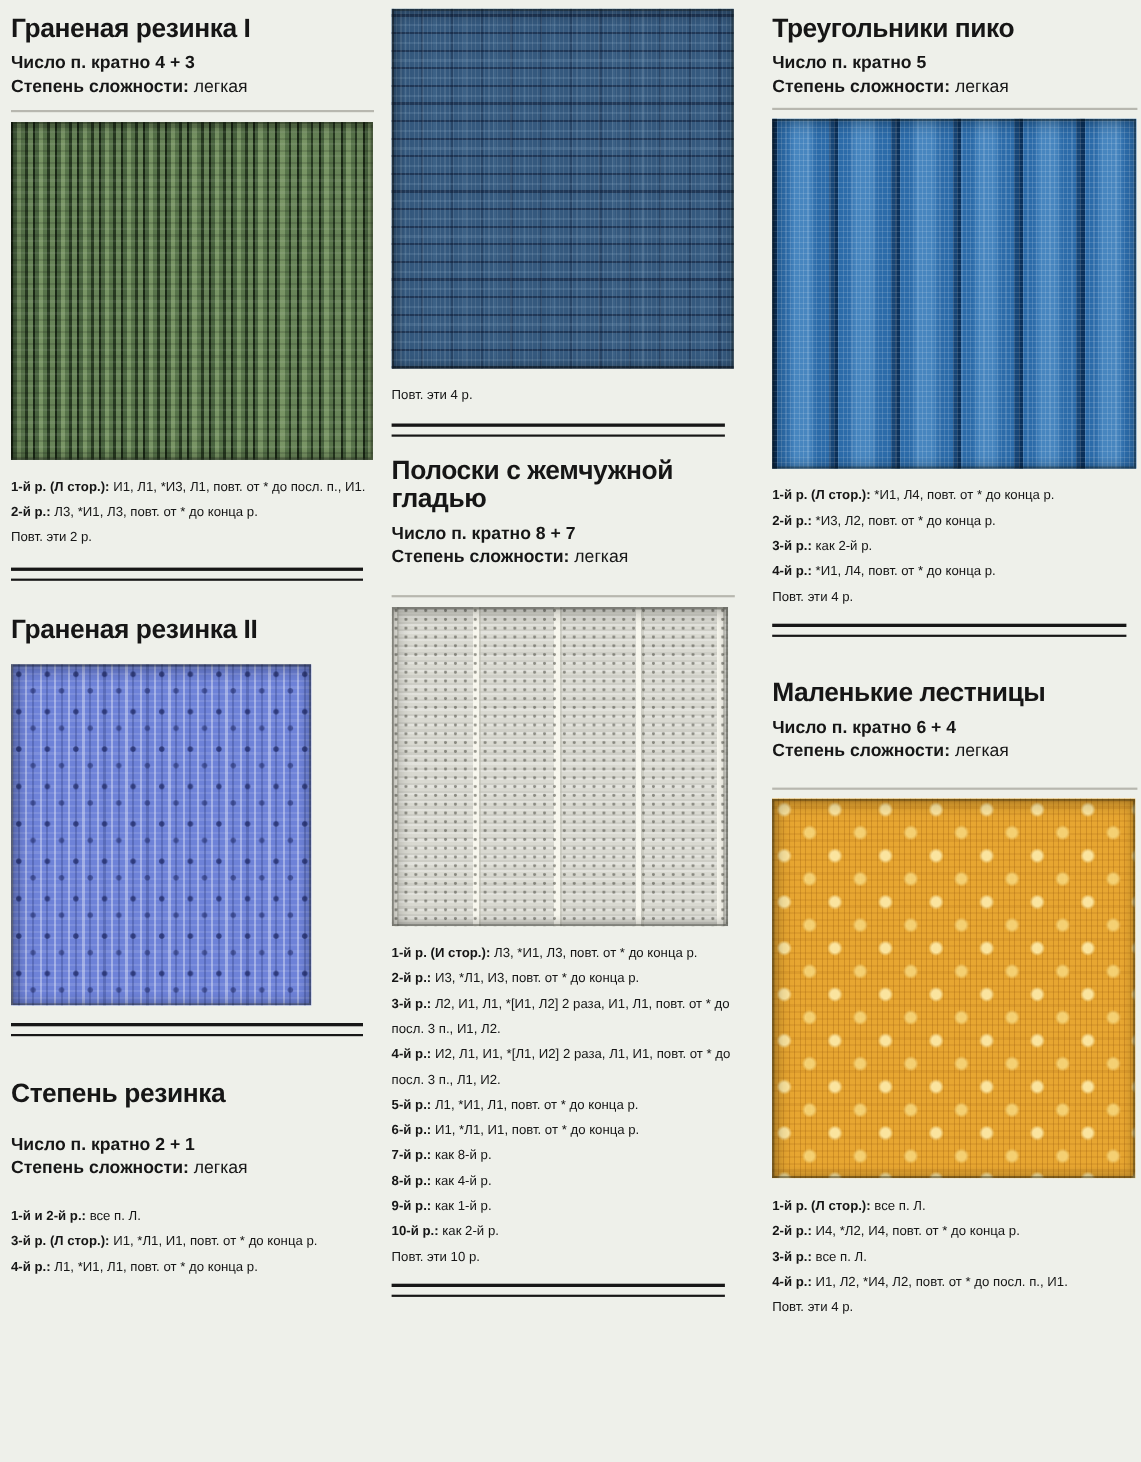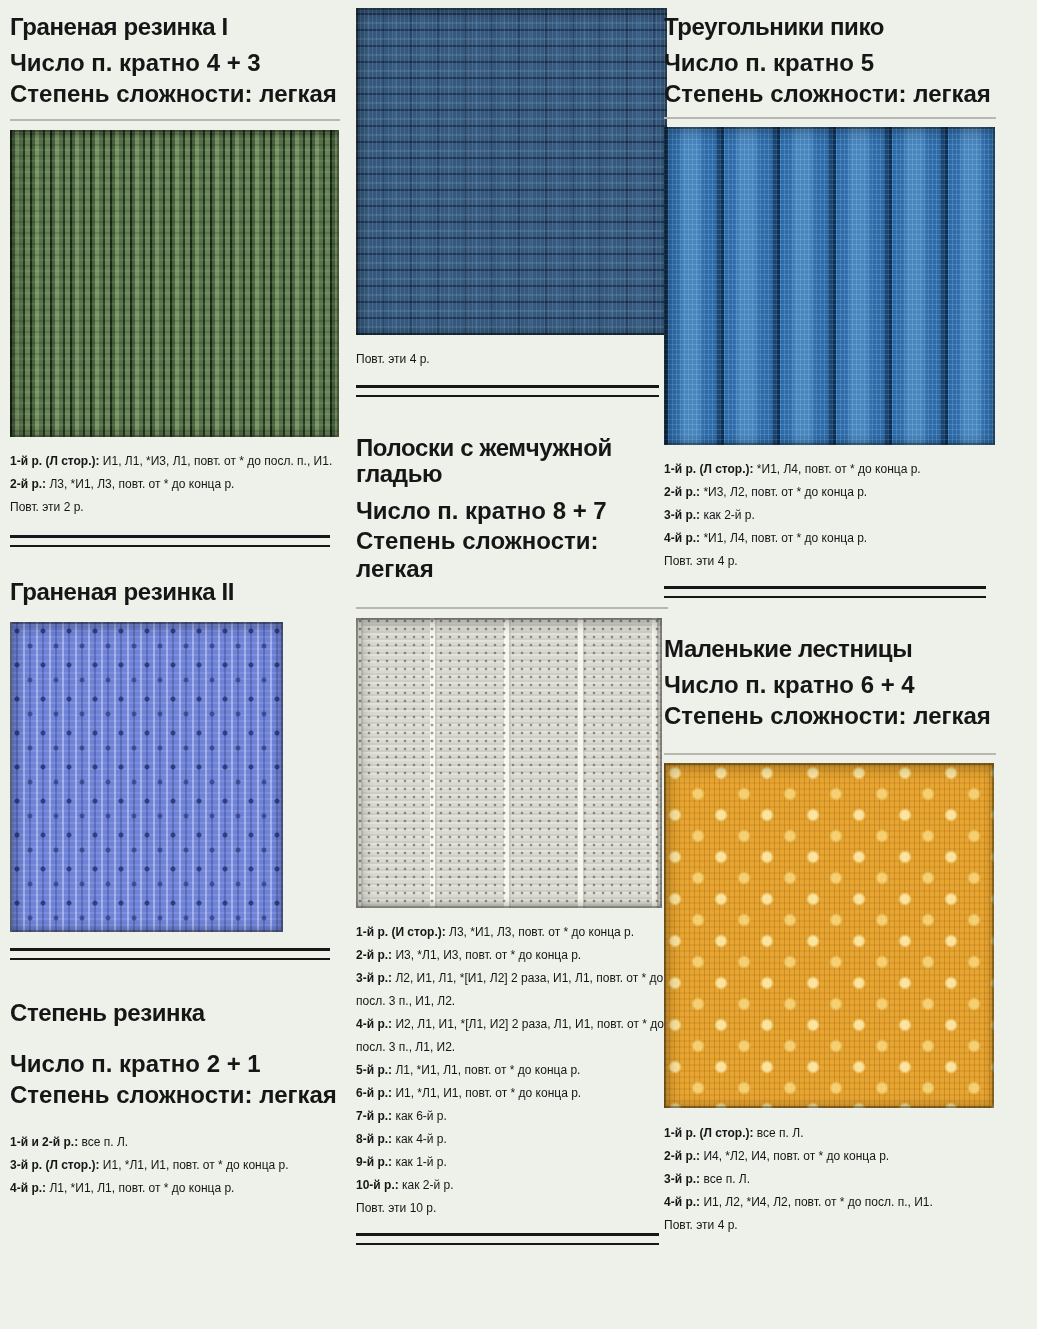--- a/index.html
+++ b/index.html
@@ -6,26 +6,26 @@
   body{
     width:1037px;height:1329px;position:relative;
     background:#eef0ea;
     font-family:"Liberation Sans", sans-serif;
     color:#161616;
     overflow:hidden;
   }
   .col{position:absolute;top:0;}
   #col1{left:10px;width:330px;padding-top:14px;}
   #col2{left:356px;width:312px;padding-top:8px;}
-  #col3{left:664px;width:332px;padding-top:14px;}
+  #col3{left:702px;width:332px;padding-top:14px;}
 
   .title{font-size:24px;font-weight:bold;margin:0;line-height:1.1;letter-spacing:-0.4px;}
-  .meta{font-size:24px;font-weight:bold;margin:9px 0 0;line-height:1.15;}
+  .meta{font-size:16px;font-weight:bold;margin:9px 0 0;line-height:1.15;}
   .meta.diff{margin-top:3px;}
-  .meta .val{font-weight:bold;}
+  .meta .val{font-weight:normal;}
   .row,.note,.rep{font-size:12px;line-height:23px;margin:0;}
   .b{font-weight:bold;}
   .hr-thin{border:0;border-top:2px solid #b7b7af;margin:11px 0 0;}
   .dr{height:7px;border-top:3px solid #171717;border-bottom:2px solid #171717;width:97%;margin-top:14px;}
 
   .photo{box-shadow:inset 0 0 0 2px rgba(15,18,10,0.32), inset 4px 4px 14px rgba(0,0,0,0.30), inset -2px -3px 10px rgba(0,0,0,0.18);}
 
   
   #sw-green{width:329px;height:307px;margin-top:9px;background-color:#4d6a46;
     background-image:
@@ -73,21 +73,21 @@
   #sw-yellow{width:330px;height:345px;margin-top:8px;background-color:#e7a631;
     background-image:
       radial-gradient(circle 7px at 11px 10px, #fae49f 0 4px, rgba(250,228,159,0) 7px),
       radial-gradient(circle 7px at 34px 31px, #f4d073 0 4px, rgba(244,208,115,0) 7px),
       repeating-linear-gradient(90deg, rgba(150,88,12,0.30) 0 1px, transparent 1px 5px),
       repeating-linear-gradient(0deg, rgba(150,88,12,0.14) 0 2px, transparent 2px 6px);
     background-size:46px 42px, 46px 42px, auto, auto;}
 
   
   .mt13{margin-top:13px;} .mt14{margin-top:14px;} .mt16{margin-top:16px;}
-  .mt22{margin-top:22px;} .mt26{margin-top:38px;} .mt32{margin-top:32px;}
+  .mt22{margin-top:22px;} .mt26{margin-top:18px;} .mt32{margin-top:32px;}
   .mt38{margin-top:38px;} .mt40{margin-top:40px;}
   .mt9{margin-top:9px;} .mt10{margin-top:24px;}
 </style>
 </head>
 <body>
 
 <div class="col" id="col1">
   <h2 class="title">Граненая резинка I</h2>
   <p class="meta">Число п. кратно 4 + 3</p>
   <p class="meta diff"><span class="b">Степень сложности:</span> <span class="val">легкая</span></p>
@@ -125,21 +125,21 @@
   <p class="meta diff"><span class="b">Степень сложности:</span> <span class="val">легкая</span></p>
   <hr class="hr-thin mt10">
   <div class="photo" id="sw-white"></div>
 
   <p class="row mt13"><span class="b">1-й р. (И стор.):</span> <span>Л3, *И1, Л3, повт. от * до конца р.</span></p>
   <p class="row"><span class="b">2-й р.:</span> <span>И3, *Л1, И3, повт. от * до конца р.</span></p>
   <p class="row"><span class="b">3-й р.:</span> <span>Л2, И1, Л1, *[И1, Л2] 2 раза, И1, Л1, повт. от * до посл. 3 п., И1, Л2.</span></p>
   <p class="row"><span class="b">4-й р.:</span> <span>И2, Л1, И1, *[Л1, И2] 2 раза, Л1, И1, повт. от * до посл. 3 п., Л1, И2.</span></p>
   <p class="row"><span class="b">5-й р.:</span> <span>Л1, *И1, Л1, повт. от * до конца р.</span></p>
   <p class="row"><span class="b">6-й р.:</span> <span>И1, *Л1, И1, повт. от * до конца р.</span></p>
-  <p class="row"><span class="b">7-й р.:</span> <span>как 6-й р.</span></p>
+  <p class="row"><span class="b">7-й р.:</span> <span>как 8-й р.</span></p>
   <p class="row"><span class="b">8-й р.:</span> <span>как 4-й р.</span></p>
   <p class="row"><span class="b">9-й р.:</span> <span>как 1-й р.</span></p>
   <p class="row"><span class="b">10-й р.:</span> <span>как 2-й р.</span></p>
   <p class="rep">Повт. эти 10 р.</p>
 
   <div class="dr mt13"></div>
 </div>
 
 <div class="col" id="col3">
   <h2 class="title">Треугольники пико</h2>

